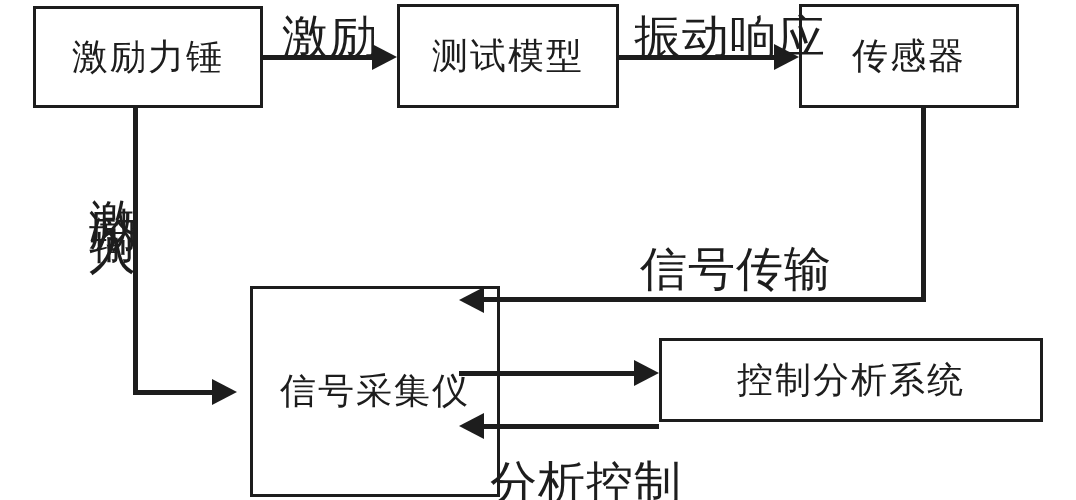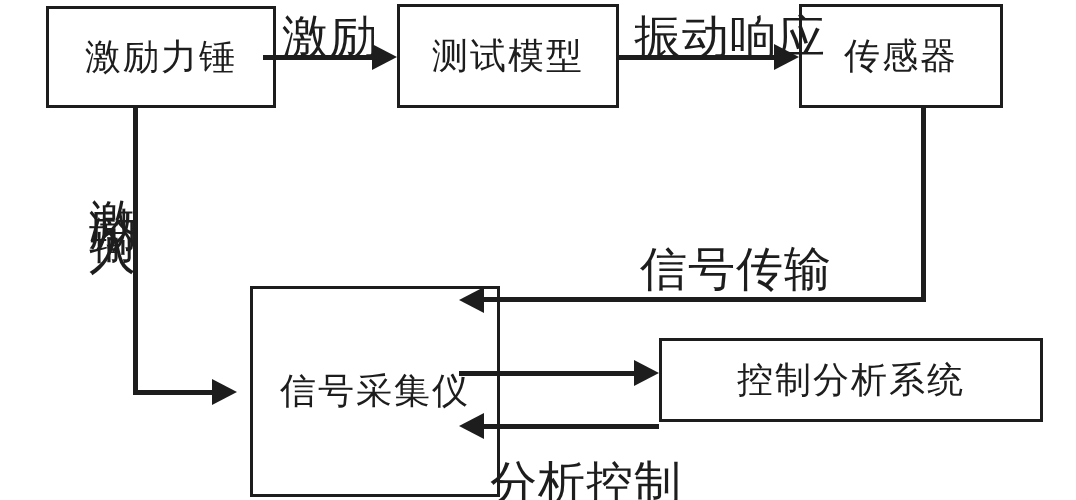--- a/index.html
+++ b/index.html
@@ -62,23 +62,23 @@
     border-bottom:13px solid transparent;
     border-left:25px solid var(--line);
   }
   .ah-left{
     border-top:13px solid transparent;
     border-bottom:13px solid transparent;
     border-right:25px solid var(--line);
   }
 
   
-  #node-hammer { left:46px;  top:6px;   width:230px; height:102px; }
+  #node-hammer { left:33px;  top:6px;   width:230px; height:102px; }
   #node-model  { left:397px; top:4px;   width:222px; height:104px; }
-  #node-sensor { left:799px; top:4px;   width:204px; height:104px; }
+  #node-sensor { left:799px; top:4px;   width:220px; height:104px; }
   #node-daq    { left:250px; top:286px; width:250px; height:211px; }
   #node-control{ left:659px; top:338px; width:384px; height:84px; }
 
   
   #e1-line { left:263px; top:55px; width:112px; }
   #e1-head { left:372px; top:44px; }
   #e1-label{ left:282px; top:6px;  width:110px; }
 
   
   #e2-line { left:619px; top:55px; width:158px; }

